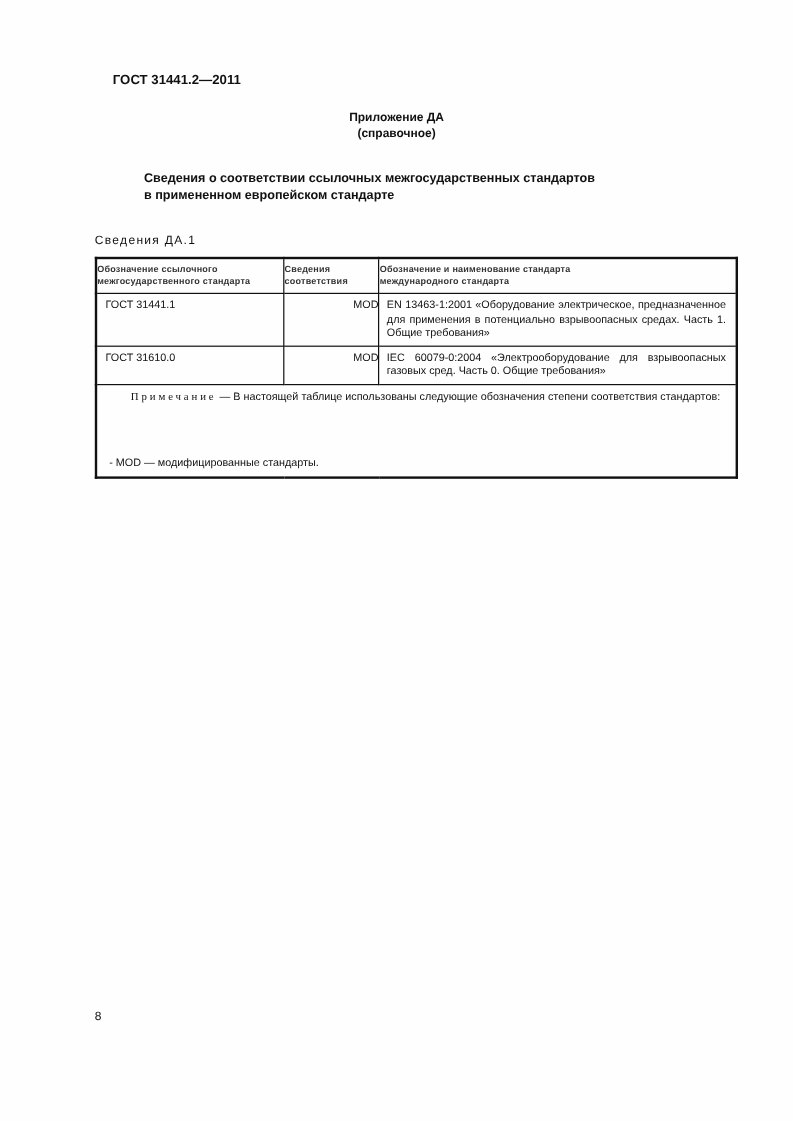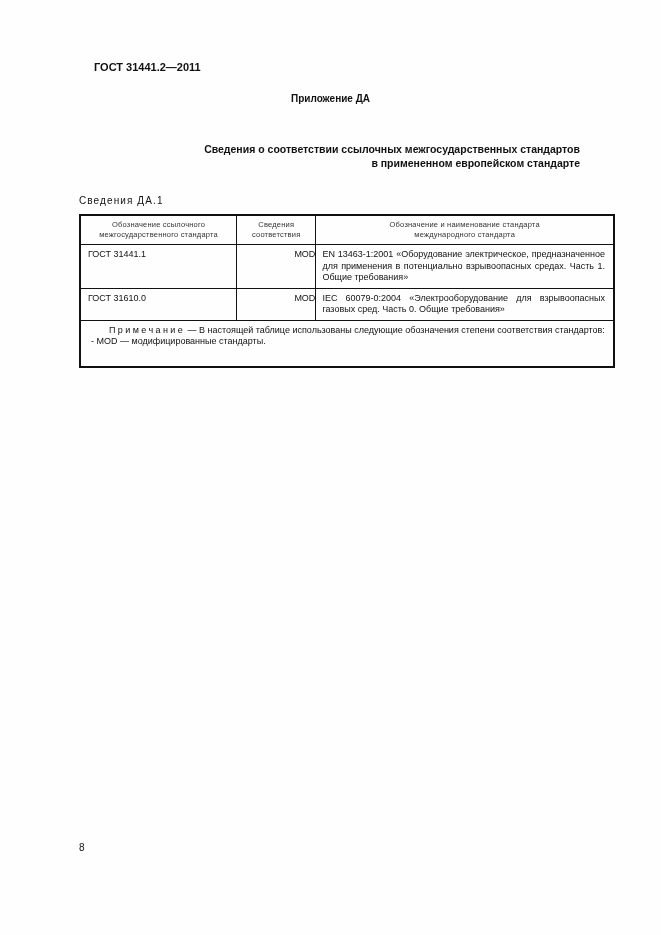--- a/index.html
+++ b/index.html
@@ -14,77 +14,78 @@
   .doc-header {
     position: absolute; left: 79px; top: 61px;
     font-size: 11px; font-weight: bold; margin-left: 15px;
   }
   .annex {
     position: absolute; left: 0; width: 661px; top: 92px;
     text-align: center; font-size: 10px; font-weight: bold; line-height: 13px;
   }
   .annex-title {
     position: absolute; left: 120px; width: 460px; top: 143px;
-    text-align: right; font-size: 10.5px; font-weight: bold; line-height: 13.5px;
+    text-align: left; font-size: 10.5px; font-weight: bold; line-height: 13.5px;
   }
   .table-caption {
     position: absolute; left: 79px; top: 195px;
     font-size: 10px; letter-spacing: 1.1px;
   }
   table.tbl {
     position: absolute; left: 79px; top: 214px;
     width: 536px;
     border-collapse: collapse;
     font-size: 9px;
     line-height: 11.5px;
   }
   table.tbl td, table.tbl th {
     border: 1px solid #111;
     vertical-align: top;
     padding: 0;
   }
   table.tbl { border: 2px solid #111; }
   table.tbl th {
-    font-weight: normal;
+    font-weight: bold;
     font-size: 7.5px;
     line-height: 10px;
     color: #333;
-    text-align: center;
+    text-align: left;
     vertical-align: middle;
     height: 28px;
     letter-spacing: 0.2px;
   }
   .c1 { width: 156px; }
   .c2 { width: 79px; }
   .c3 { width: 297px; }
   td.cell-left { padding: 4px 4px 4px 7px !important; }
   td.cell-center { text-align: right; padding-top: 4px !important; }
   td.cell-just { text-align: justify; padding: 4px 8px 4px 6px !important; }
   tr.row1 td { height: 31px; }
   tr.row2 td { height: 23px; }
   td.note-cell {
     padding: 4px 8px 5px 6px !important;
     text-align: justify;
     height: 36px;
   }
-  .note-label { letter-spacing: 2.4px; }
+  .note-label { letter-spacing: 2.4px; font-family: Liberation Serif, serif; }
   .note-indent { padding-left: 22px; }
-  .list-item { padding-left: 4px; }
+  .list-item { padding-left: 4px; margin-top: 44px; }
   .page-num {
     position: absolute; left: 79px; top: 842px;
     font-size: 10px;
   }
 </style>
 </head>
 <body>
 
 <div class="doc-header">ГОСТ 31441.2—2011</div>
 
 <div class="annex">
   <div>Приложение ДА</div>
+  <div>(справочное)</div>
 </div>
 
 <div class="annex-title">
   <div>Сведения о соответствии ссылочных межгосударственных стандартов</div>
   <div>в примененном европейском стандарте</div>
 </div>
 
 <div class="table-caption">Сведения ДА.1</div>
 
 <table class="tbl">

